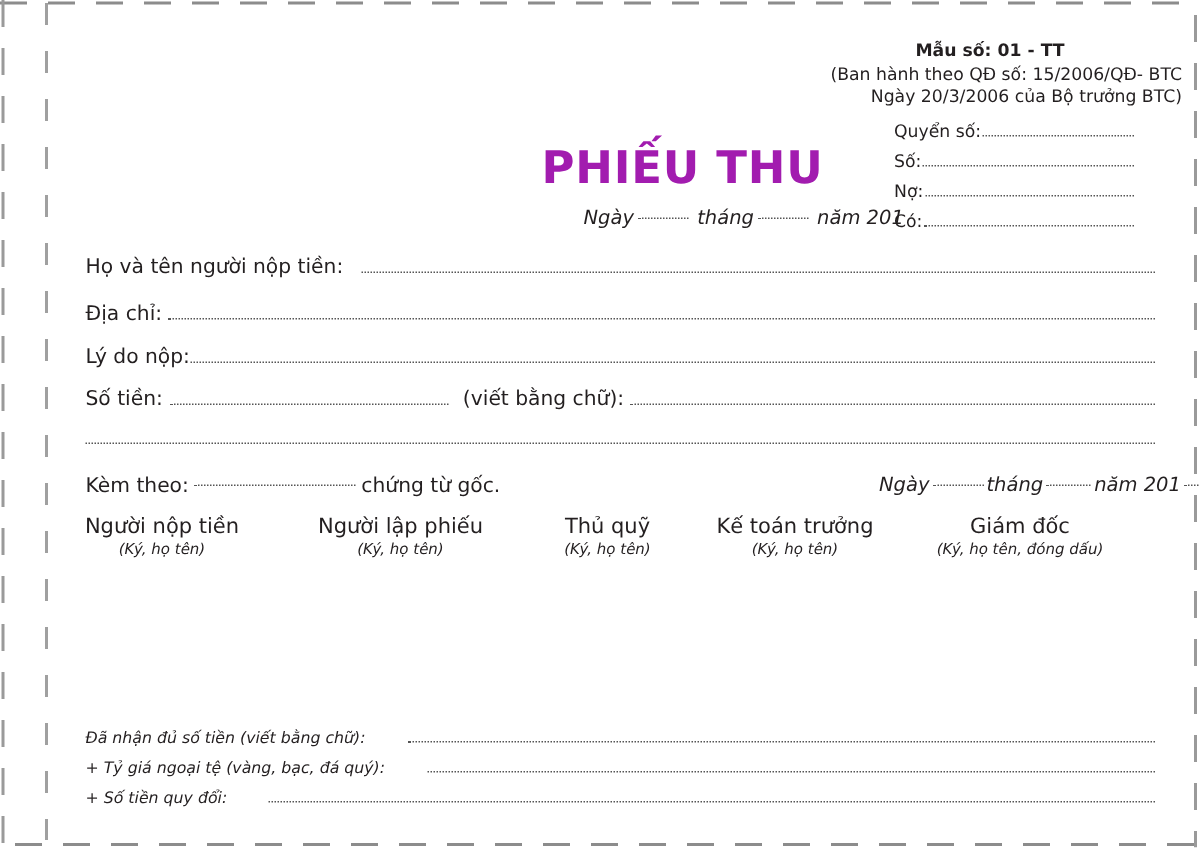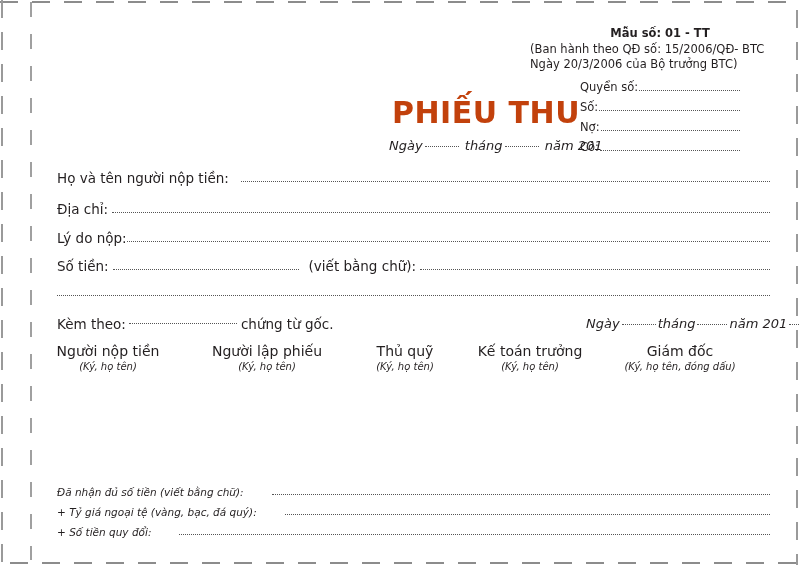--- a/index.html
+++ b/index.html
@@ -8,28 +8,28 @@
     .abs { position: absolute; }
     
     .hdash { position: absolute; height: 2px;
              background: repeating-linear-gradient(90deg, #8c8c8c 0 18px, transparent 18px 32px); }
     .vdash { position: absolute; width: 2px;
              background: repeating-linear-gradient(180deg, #9a9a9a 0 18px, transparent 18px 32px); }
     .vdash.inner { background: repeating-linear-gradient(180deg, #a0a0a0 0 15px, transparent 15px 32px); }
 
     .form-code { left: 560px; top: 26px; width: 200px; text-align: center;
                  font-size: 11.5px; font-weight: bold; }
-    .decree { left: 530px; top: 42px; width: 258px; text-align: left;
+    .decree { left: 530px; top: 42px; width: 258px; text-align: right;
               font-size: 11.5px; line-height: 15px; }
-    .meta-row { position: absolute; left: 580px; font-size: 11.5px; display: flex; width: 160px; }
+    .meta-row { position: absolute; left: 596px; font-size: 11.5px; display: flex; width: 160px; }
     .meta-row .lbl { white-space: nowrap; }
     .dots { flex: 1; border-bottom: 1.5px dotted #555; margin-bottom: 3px; margin-left: 1px; }
 
-    .title { left: 330px; top: 95px; width: 250px; text-align: right;
-             font-size: 30px; font-weight: bold; letter-spacing: 0.5px; color: #c2410c; }
+    .title { left: 330px; top: 95px; width: 250px; text-align: center;
+             font-size: 30px; font-weight: bold; letter-spacing: 0.5px; color: #a21caf; }
     .date-line { left: 348px; top: 138px; font-size: 13px; font-style: italic; white-space: nowrap; margin-left: 41px; }
     .inline-dots { display: inline-block; border-bottom: 1.5px dotted #555; vertical-align: baseline;
                    height: 0; margin: 0 2px 3px 2px; }
 
     .field { position: absolute; left: 57px; font-size: 13.5px; display: flex; align-items: flex-end; }
     .field .lbl { white-space: nowrap; }
     .field .fill { flex: 1; border-bottom: 1.5px dotted #555; margin-bottom: 4px; margin-left: 4px; }
 
     .sig { position: absolute; text-align: center; }
     .sig .role { font-size: 14px; white-space: nowrap; }

